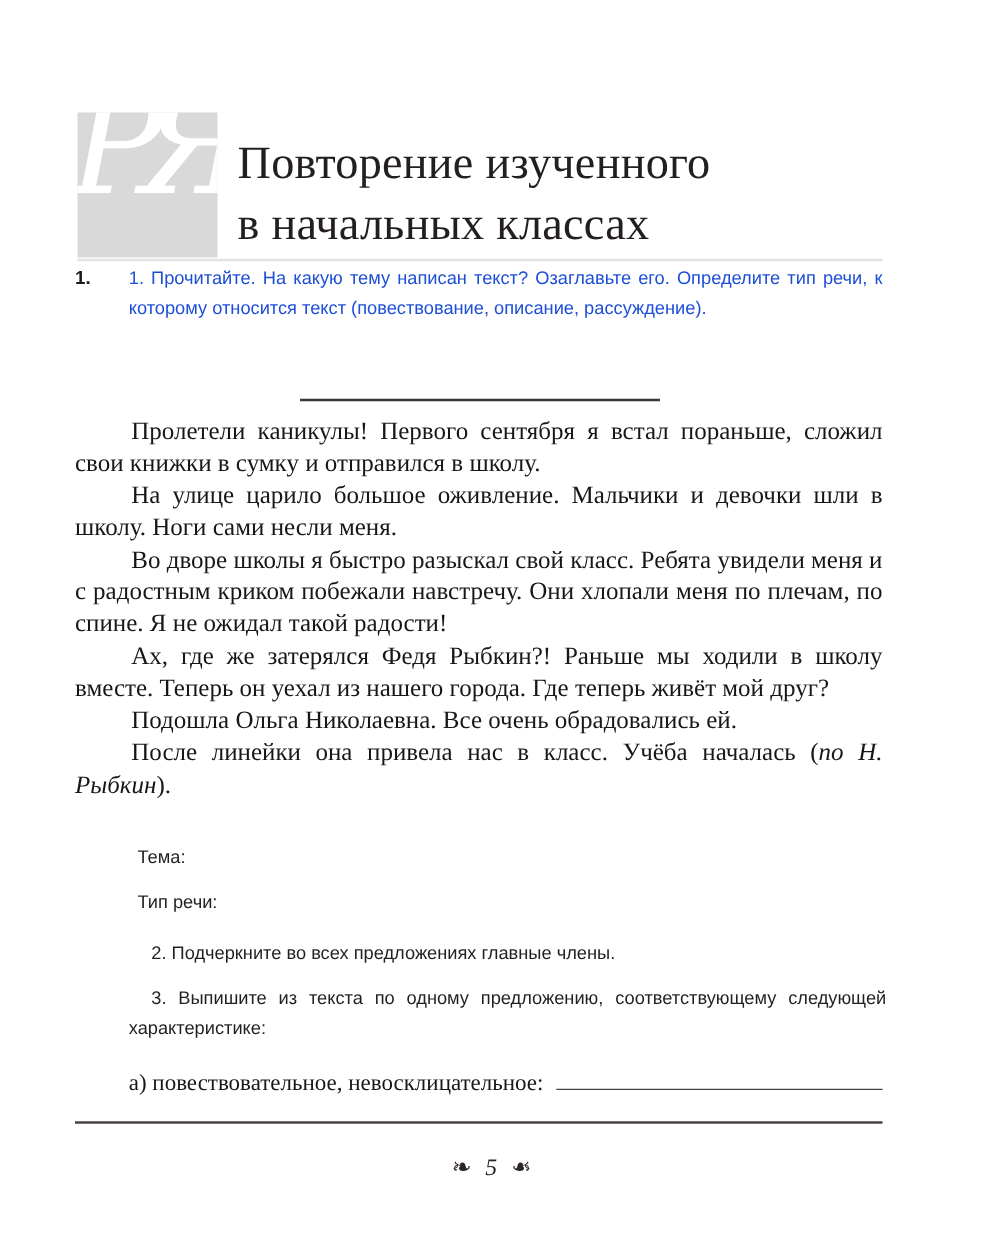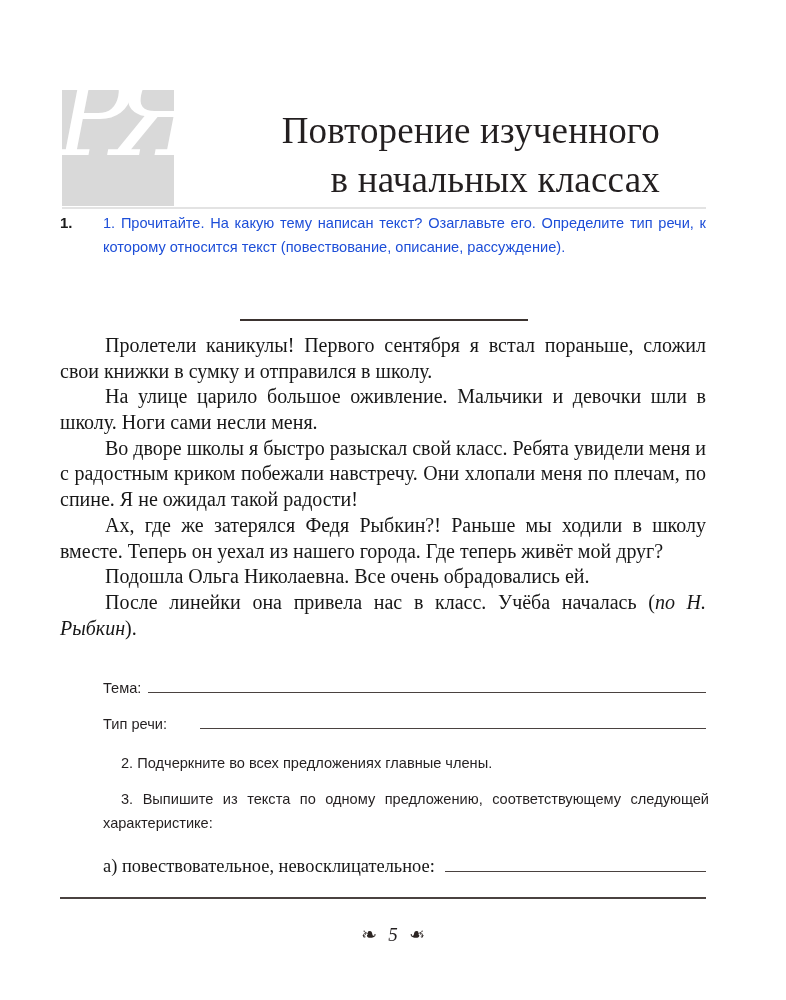--- a/index.html
+++ b/index.html
@@ -52,21 +52,21 @@
     color: #ffffff;
     letter-spacing: -20px;
     white-space: nowrap;
     user-select: none;
   }
   .header-title {
     position: absolute;
     left: 190px;
     top: 72px;
     width: 470px;
-    text-align: right;
+    text-align: left;
     font-family: "Liberation Serif", serif;
     font-size: 37px;
     line-height: 1.32;
     color: #231f20;
     letter-spacing: 0.2px;
   }
   .header-rule {
     position: absolute;
     left: 62px;
     top: 172px;
@@ -129,20 +129,21 @@
     font-style: italic;
   }
 
   
   .field {
     position: absolute;
     left: 103px;
     display: flex;
     align-items: baseline;
     width: 603px;
+    flex-direction: column;
   }
   .field-label {
     font-family: "Liberation Sans", sans-serif;
     font-size: 14.6px;
     color: #231f20;
     white-space: nowrap;
   }
   .field-line {
     flex: 1 1 auto;
     margin-left: 7px;

